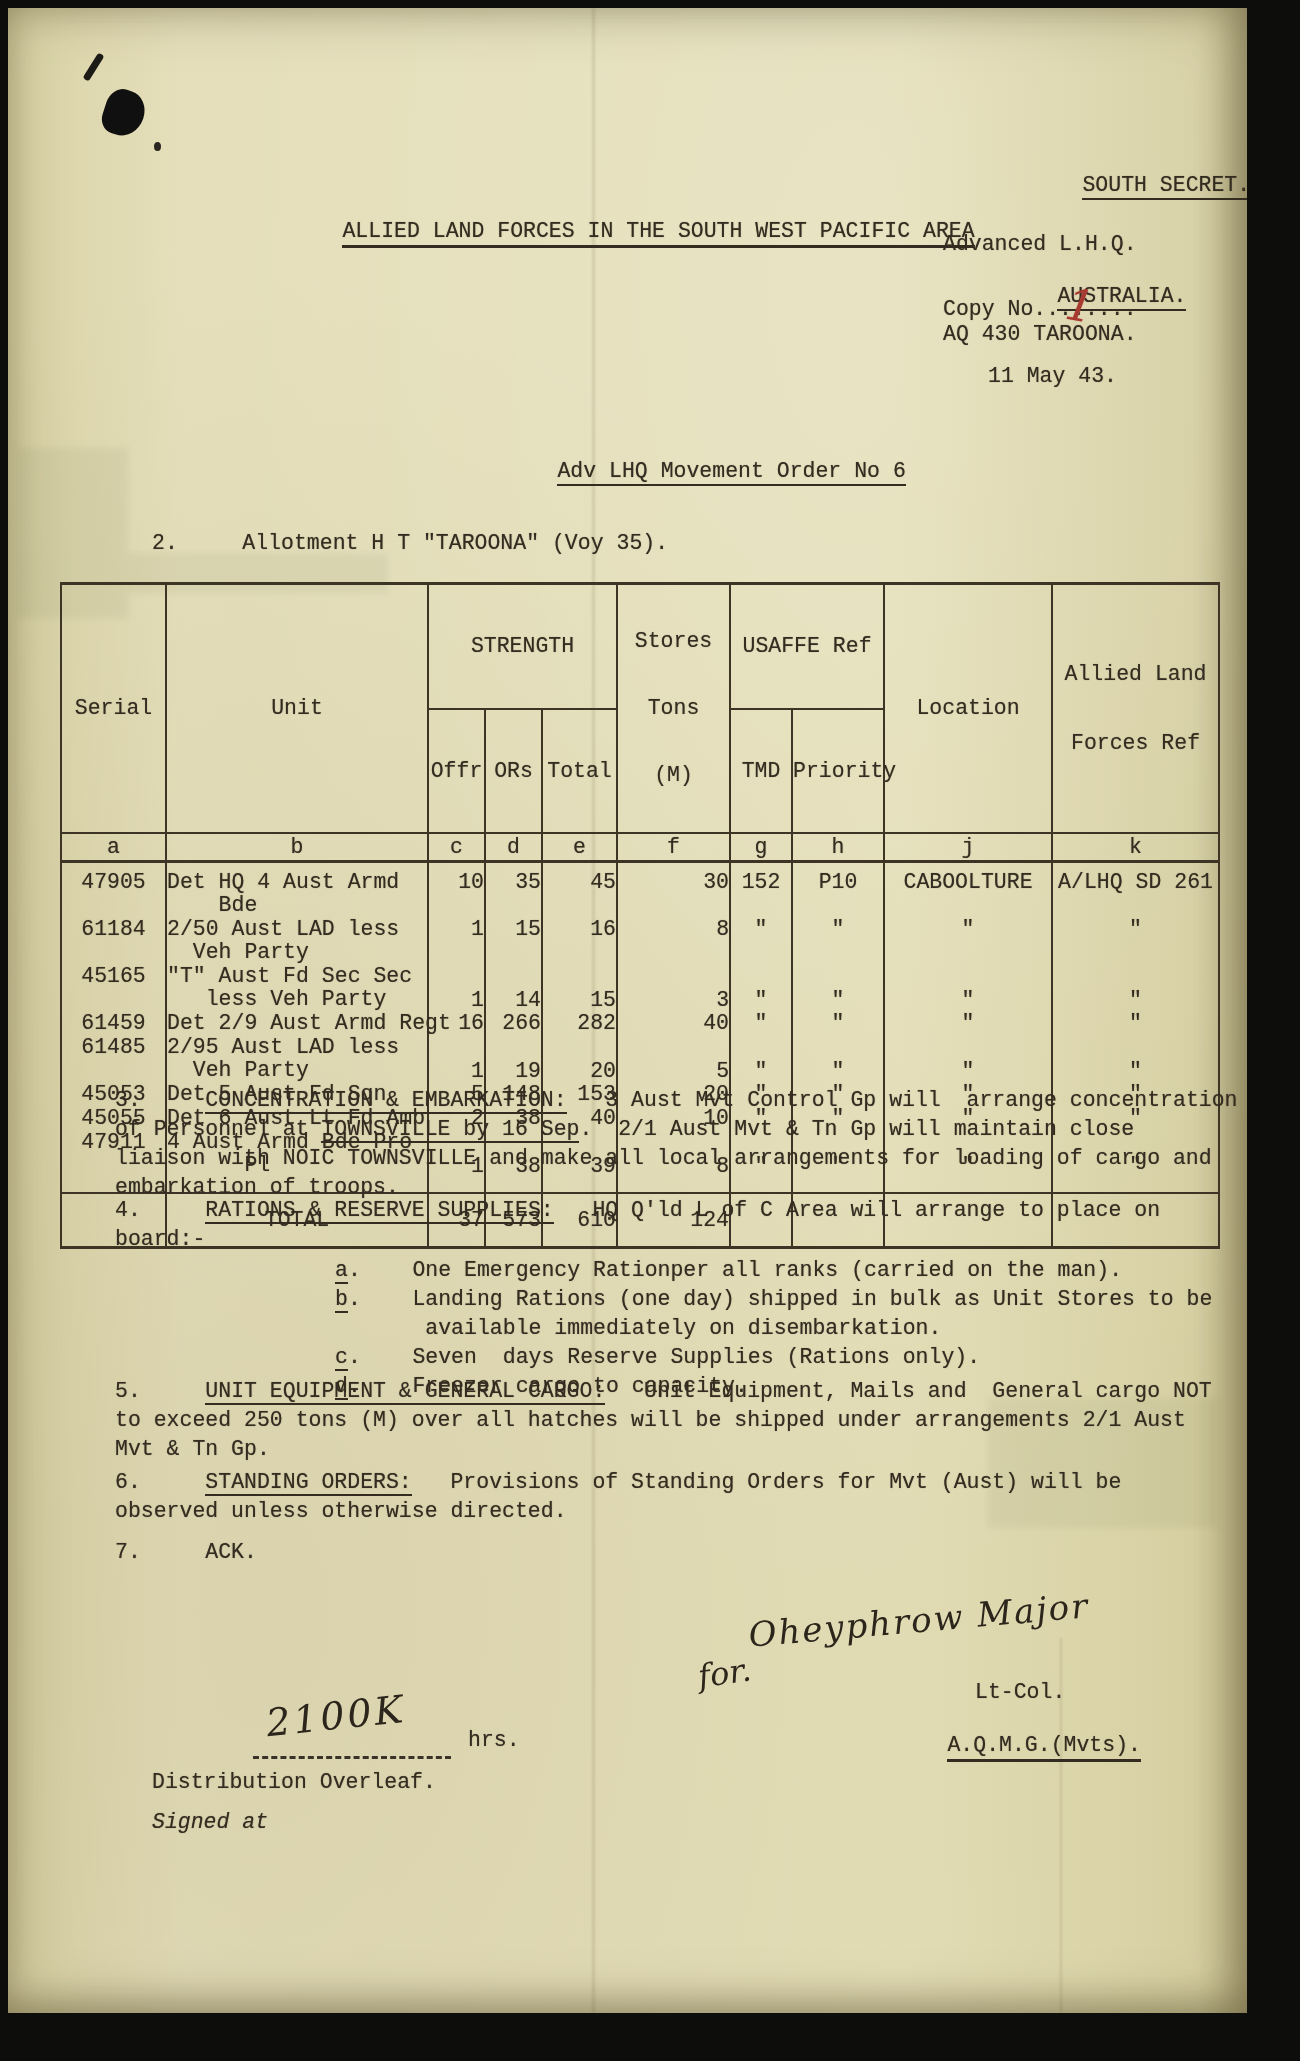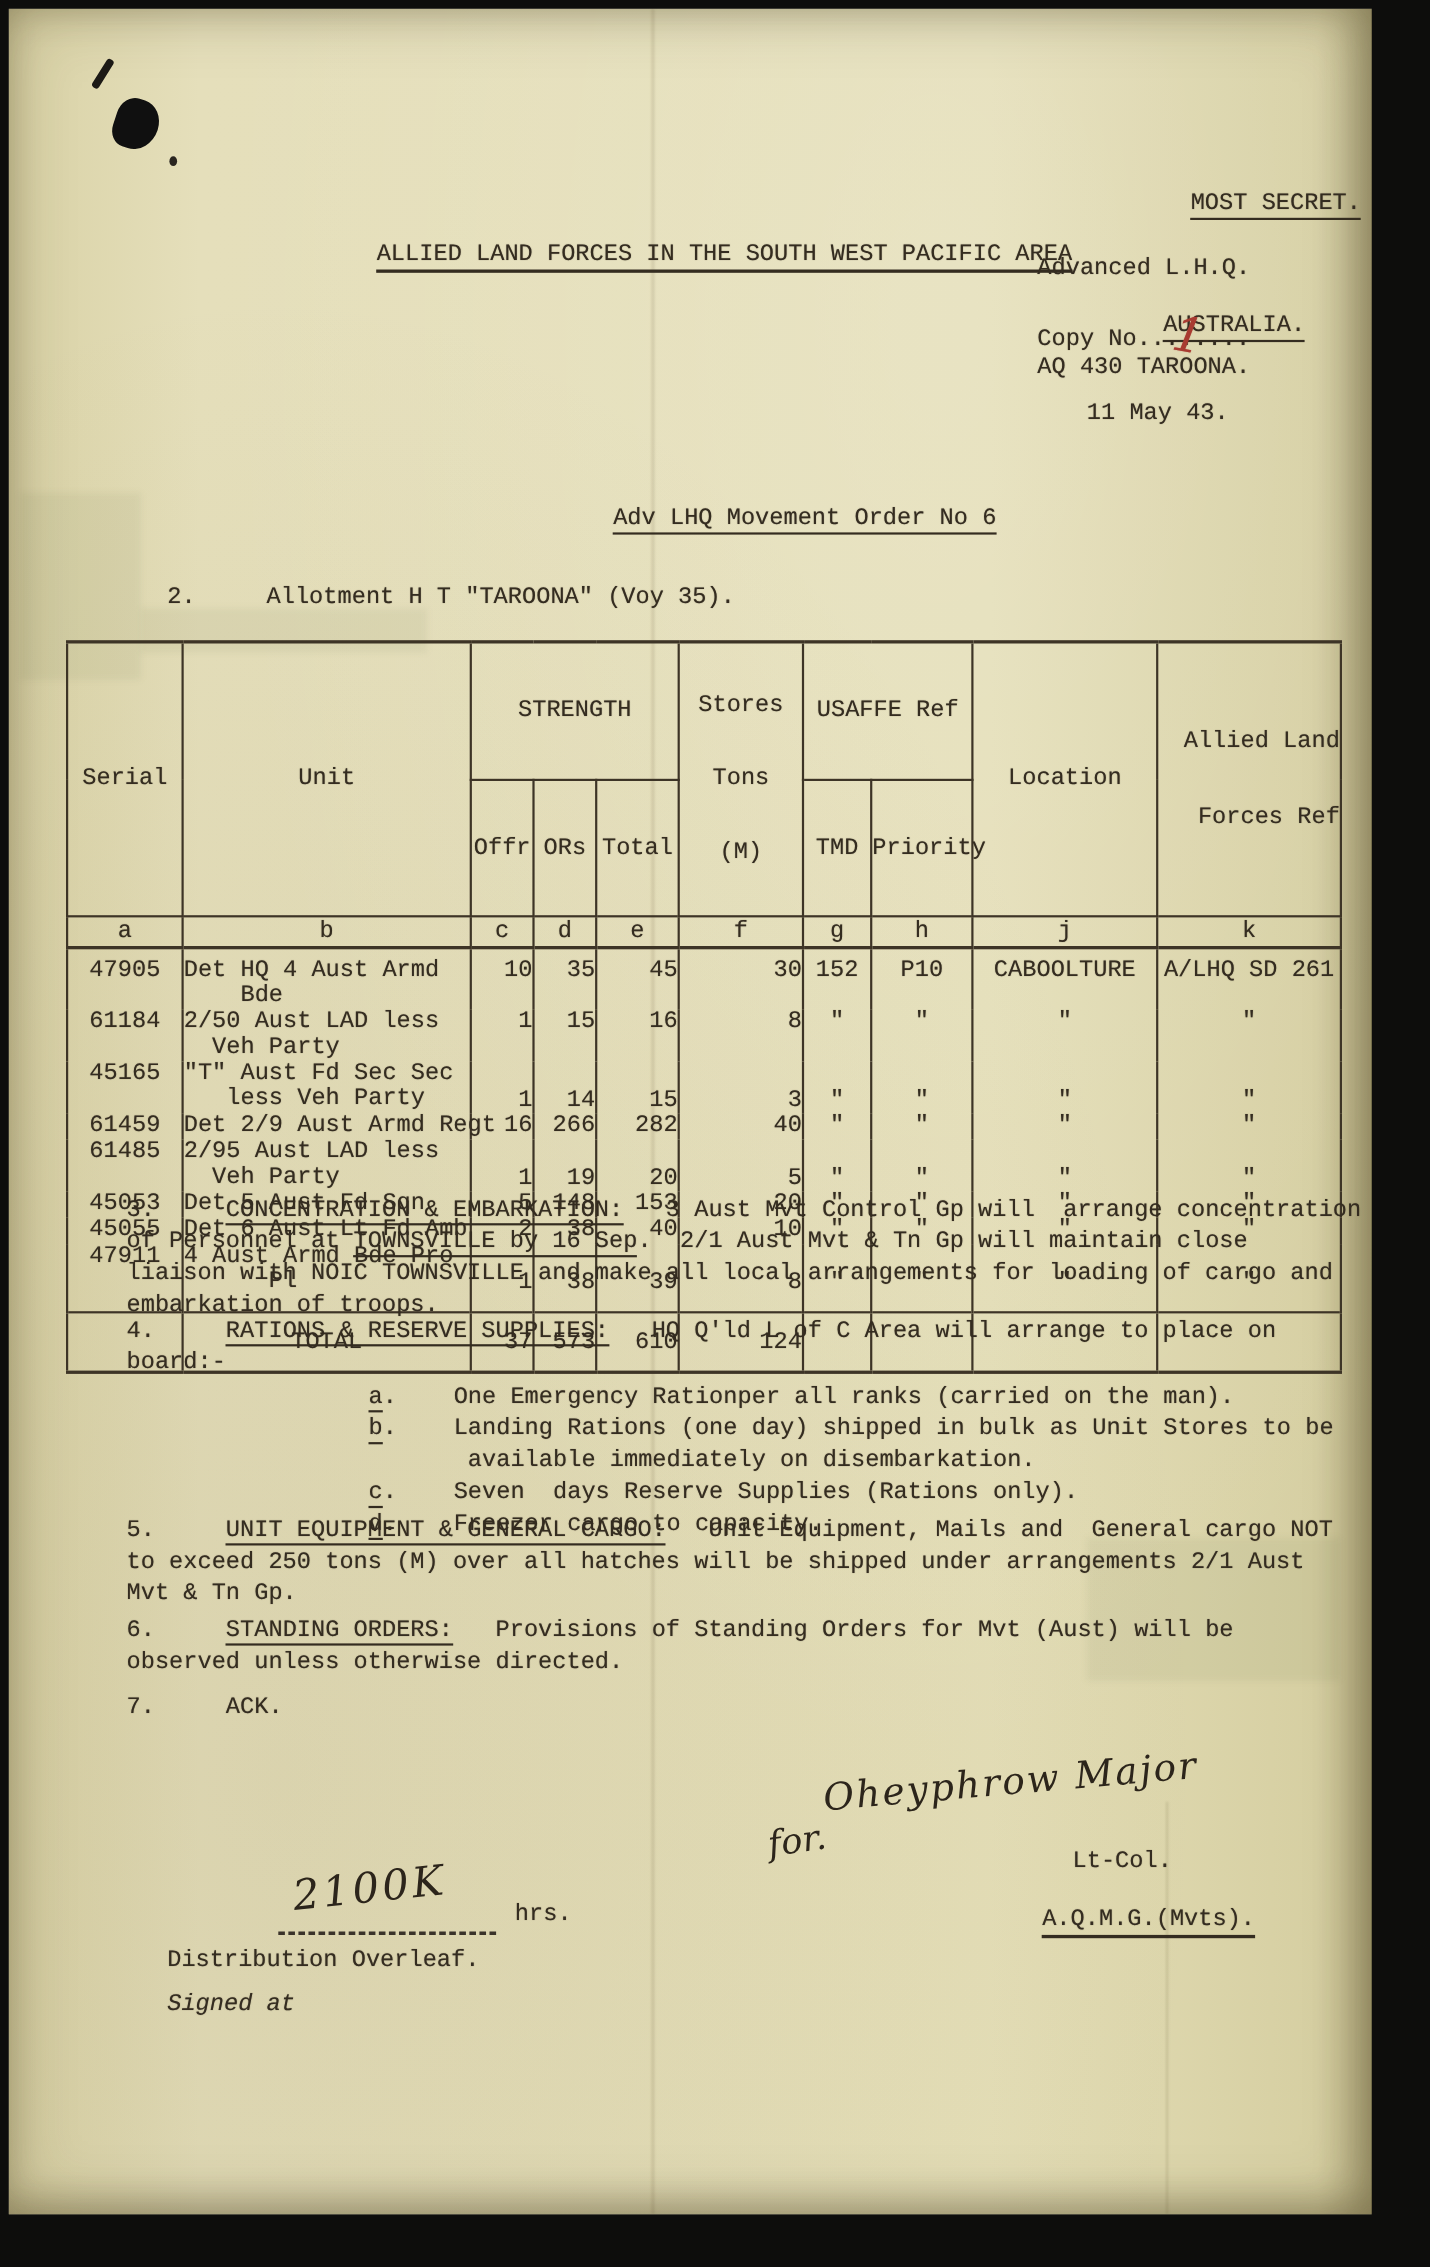--- a/index.html
+++ b/index.html
@@ -36,21 +36,21 @@
   table.mtable{border-collapse:collapse;table-layout:fixed;width:1158px;
     font-size:21.5px;line-height:23px;color:var(--ink);text-shadow:0 0 1px rgba(52,44,32,0.5);}
   table.mtable th,table.mtable td{border-left:2px solid var(--ink-soft);border-right:2px solid var(--ink-soft);
     padding:0;font-weight:normal;white-space:pre;overflow:visible;}
   thead tr.h1 th{border-top:3px solid var(--ink-soft);height:33px;vertical-align:middle;text-align:center;}
   thead tr.h1 th[rowspan]{border-bottom:2px solid var(--ink-soft);}
   thead tr.h1 th.hb{border-bottom:2px solid var(--ink-soft);}
   thead tr.h2 th{height:33px;vertical-align:middle;text-align:center;border-bottom:2px solid var(--ink-soft);}
   thead tr.letters td{height:26px;line-height:26px;text-align:center;border-bottom:3px solid var(--ink-soft);}
   th.stores div{line-height:21px;}
-  th.alf div{line-height:23px;text-align:right;}
+  th.alf div{line-height:23px;}
   tbody.rows td{vertical-align:top;}
   tbody.rows tr:first-child td{padding-top:8px;}
   tbody.rows tr.last-data td{padding-bottom:14px;}
   tbody.rows tr.r1 td{height:24px;}
   tbody.rows tr.r2 td{height:47px;}
   .vt{vertical-align:top;}
   .vb{vertical-align:bottom !important;}
   .c-serial{text-align:center;}
   .c-unit{text-align:left;padding-left:5px;}
   .c-offr{text-align:right;padding-right:6px;}
@@ -81,21 +81,21 @@
     <div class="blob" style="left:96px;top:82px;width:40px;height:46px;border-radius:45% 55% 60% 40%;transform:rotate(18deg);"></div>
     <div class="blob" style="left:82px;top:44px;width:7px;height:30px;border-radius:3px;transform:rotate(32deg);background:#1c1a16;"></div>
     <div class="blob" style="left:146px;top:134px;width:7px;height:9px;border-radius:50%;background:#2a2620;"></div>
     <div id="fold-line"></div>
     <div id="crease-br"></div>
     <div class="ghost" style="left:10px;top:440px;width:110px;height:170px;"></div>
     <div class="ghost" style="left:120px;top:545px;width:260px;height:40px;"></div>
     <div class="ghost" style="left:980px;top:1390px;width:230px;height:130px;"></div>
 
     <div class="abs type" style="left:997px;top:134px;">
-      <span class="uline">MOST SECRET.</span>
+      <span class="uline">SOUTH SECRET.</span>
     </div>
     <div class="abs type" style="left:257px;top:180px;">
       <span class="uheavy">ALLIED LAND FORCES IN THE SOUTH WEST PACIFIC AREA</span>
     </div>
     <div class="abs type" style="left:935px;top:222px;">Advanced L.H.Q.</div>
     <div class="abs type" style="left:972px;top:245px;">
       <span class="uline">AUSTRALIA.</span>
     </div>
     <div class="abs type" style="left:935px;top:287px;text-align:center;">Copy No........</div>
     <div id="red-one">1</div>

